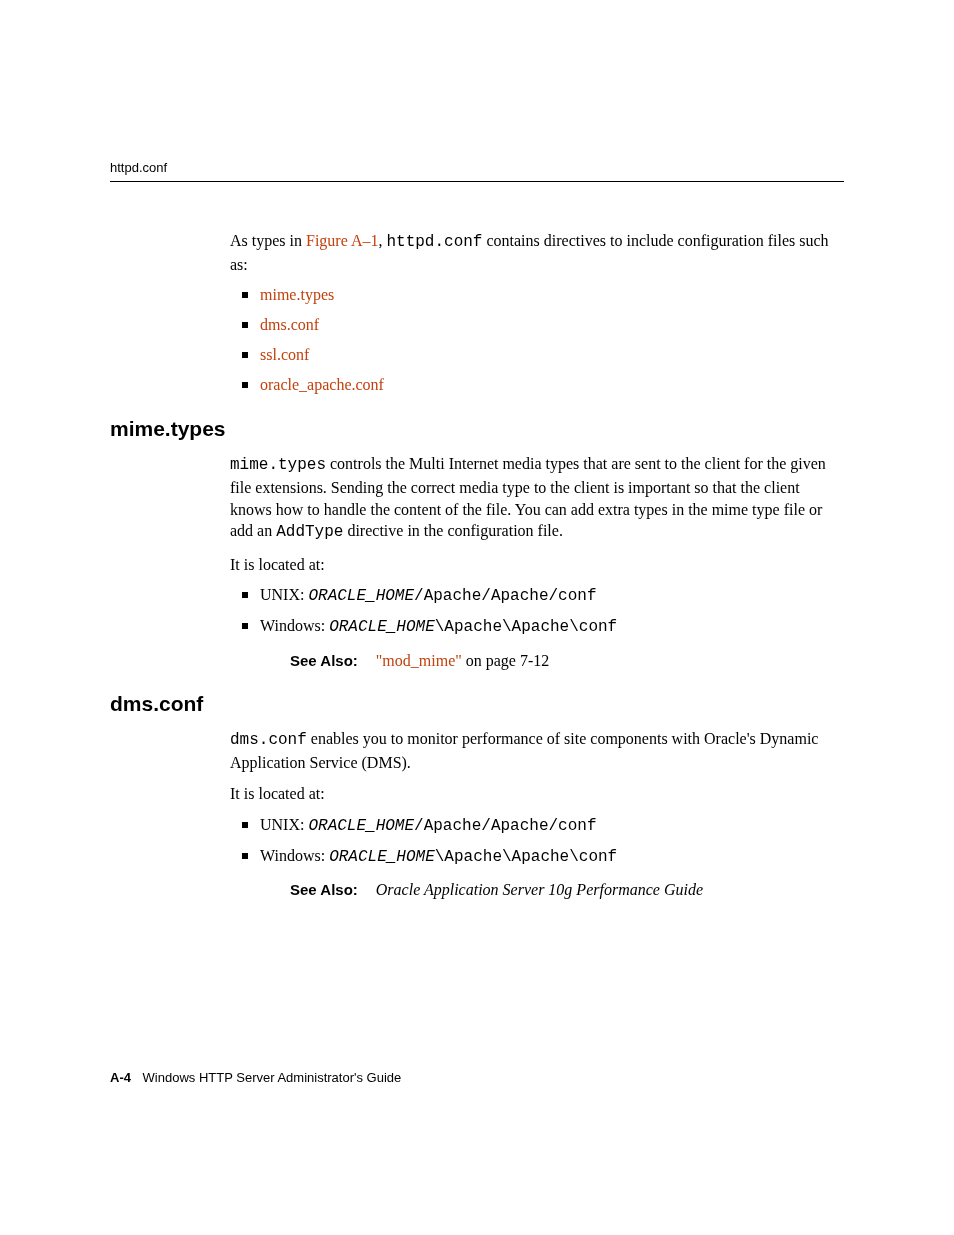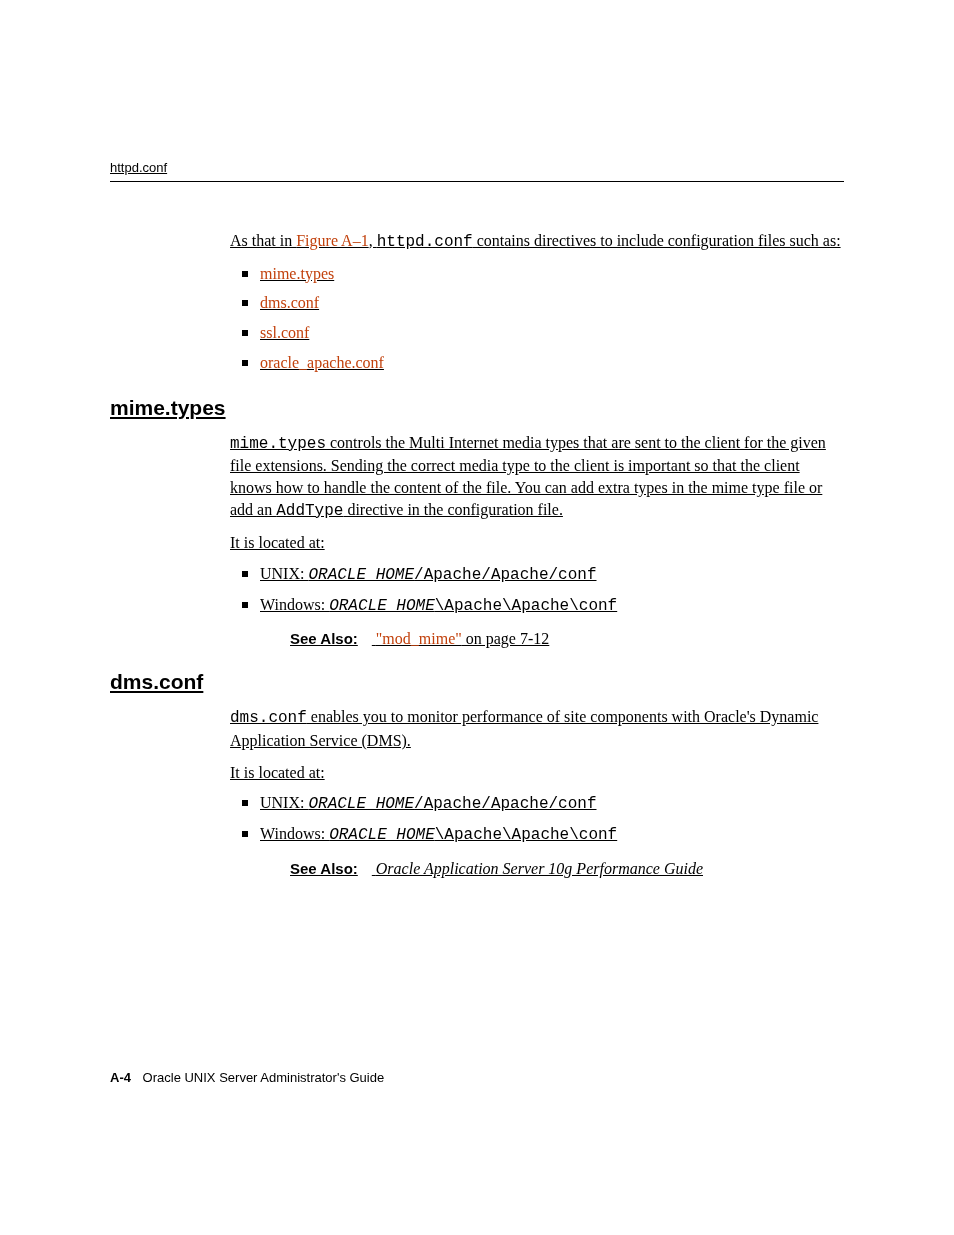--- a/index.html
+++ b/index.html
@@ -9,21 +9,20 @@
     font-family: "Palatino Linotype", Palatino, "Book Antiqua", Georgia, serif;
     color: #000;
     width: 954px;
     height: 1235px;
     position: relative;
     box-sizing: border-box;
   }
   .page {
     padding: 160px 110px 0 110px;
     box-sizing: border-box;
-    text-decoration: underline;
   }
   .running-head {
     font-family: Arial, Helvetica, sans-serif;
     font-size: 13px;
     color: #000;
     padding-bottom: 6px;
     border-bottom: 1.5px solid #000;
     margin-bottom: 48px;
   }
   .content-col {
@@ -96,21 +95,21 @@
 </style>
 </head>
 <body>
 
 <div class="page">
 
   <div class="running-head">httpd.conf</div>
 
   <div class="content-col">
     <p>
-      <span>As that in </span><a class="link">Figure A–1</a><span>, </span><span class="mono">httpd.conf</span><span> contains directives to include configuration files such as:</span>
+      <span>As types in </span><a class="link">Figure A–1</a><span>, </span><span class="mono">httpd.conf</span><span> contains directives to include configuration files such as:</span>
     </p>
 
     <ul class="sq">
       <li><a class="link">mime.types</a></li>
       <li><a class="link">dms.conf</a></li>
       <li><a class="link">ssl.conf</a></li>
       <li><a class="link">oracle_apache.conf</a></li>
     </ul>
   </div>
 
@@ -153,14 +152,14 @@
     <div class="see-also">
       <span class="label">See Also:</span>
       <span class="italic">Oracle Application Server 10g Performance Guide</span>
     </div>
   </div>
 
 </div>
 
 <div class="footer">
   <span class="pn">A-4</span>
-  <span>Oracle UNIX Server Administrator's Guide</span>
+  <span>Windows HTTP Server Administrator's Guide</span>
 </div>
 
 </body></html>

